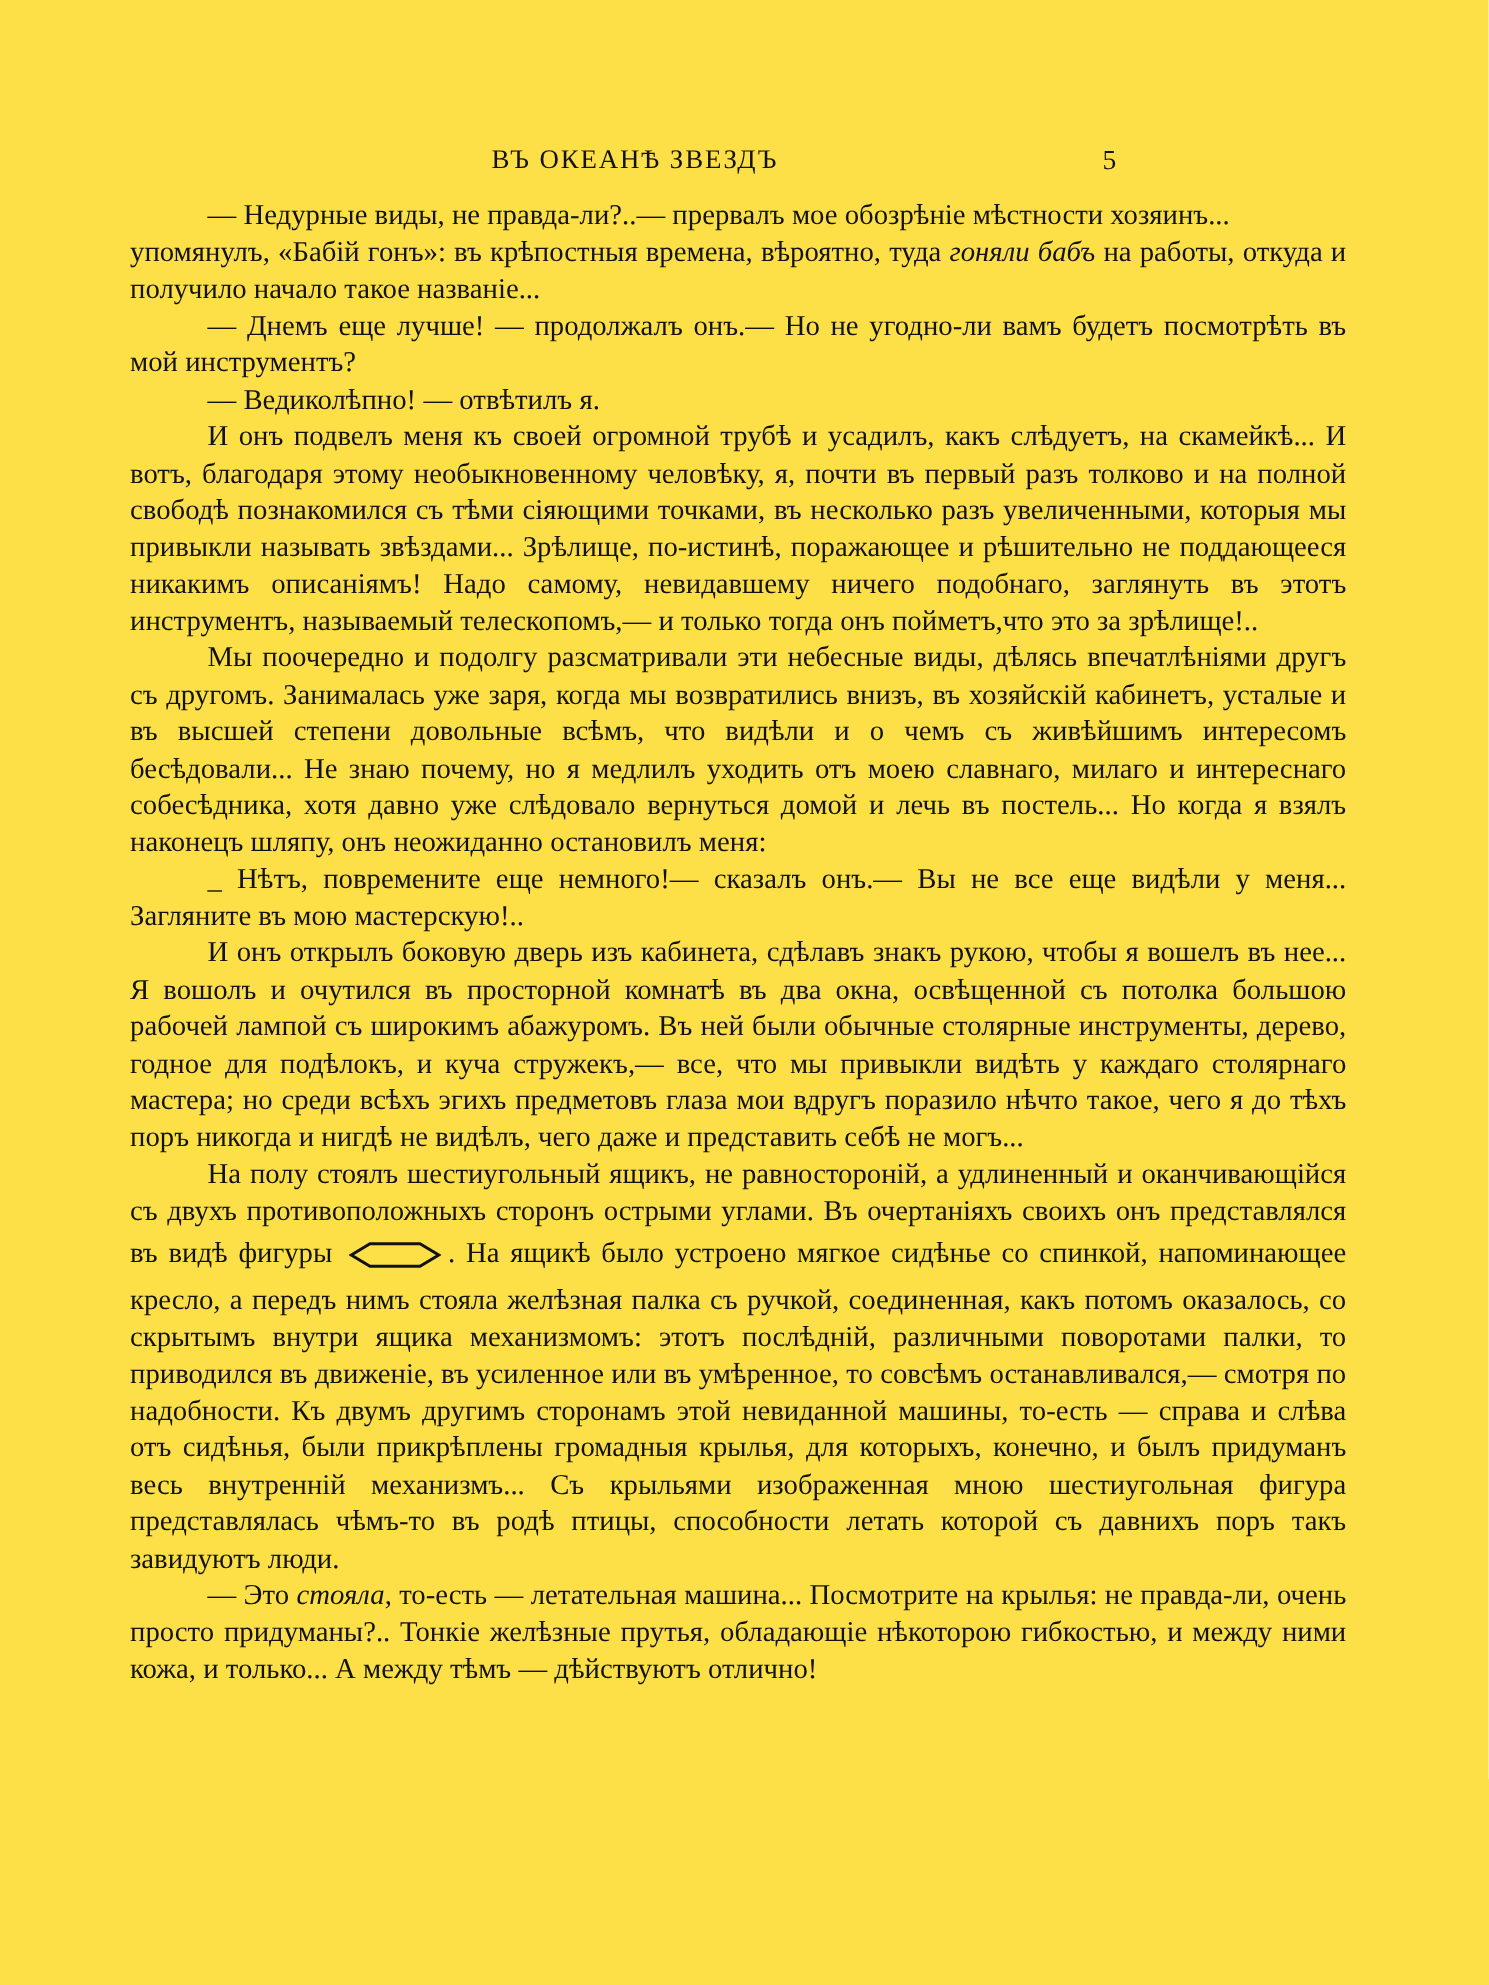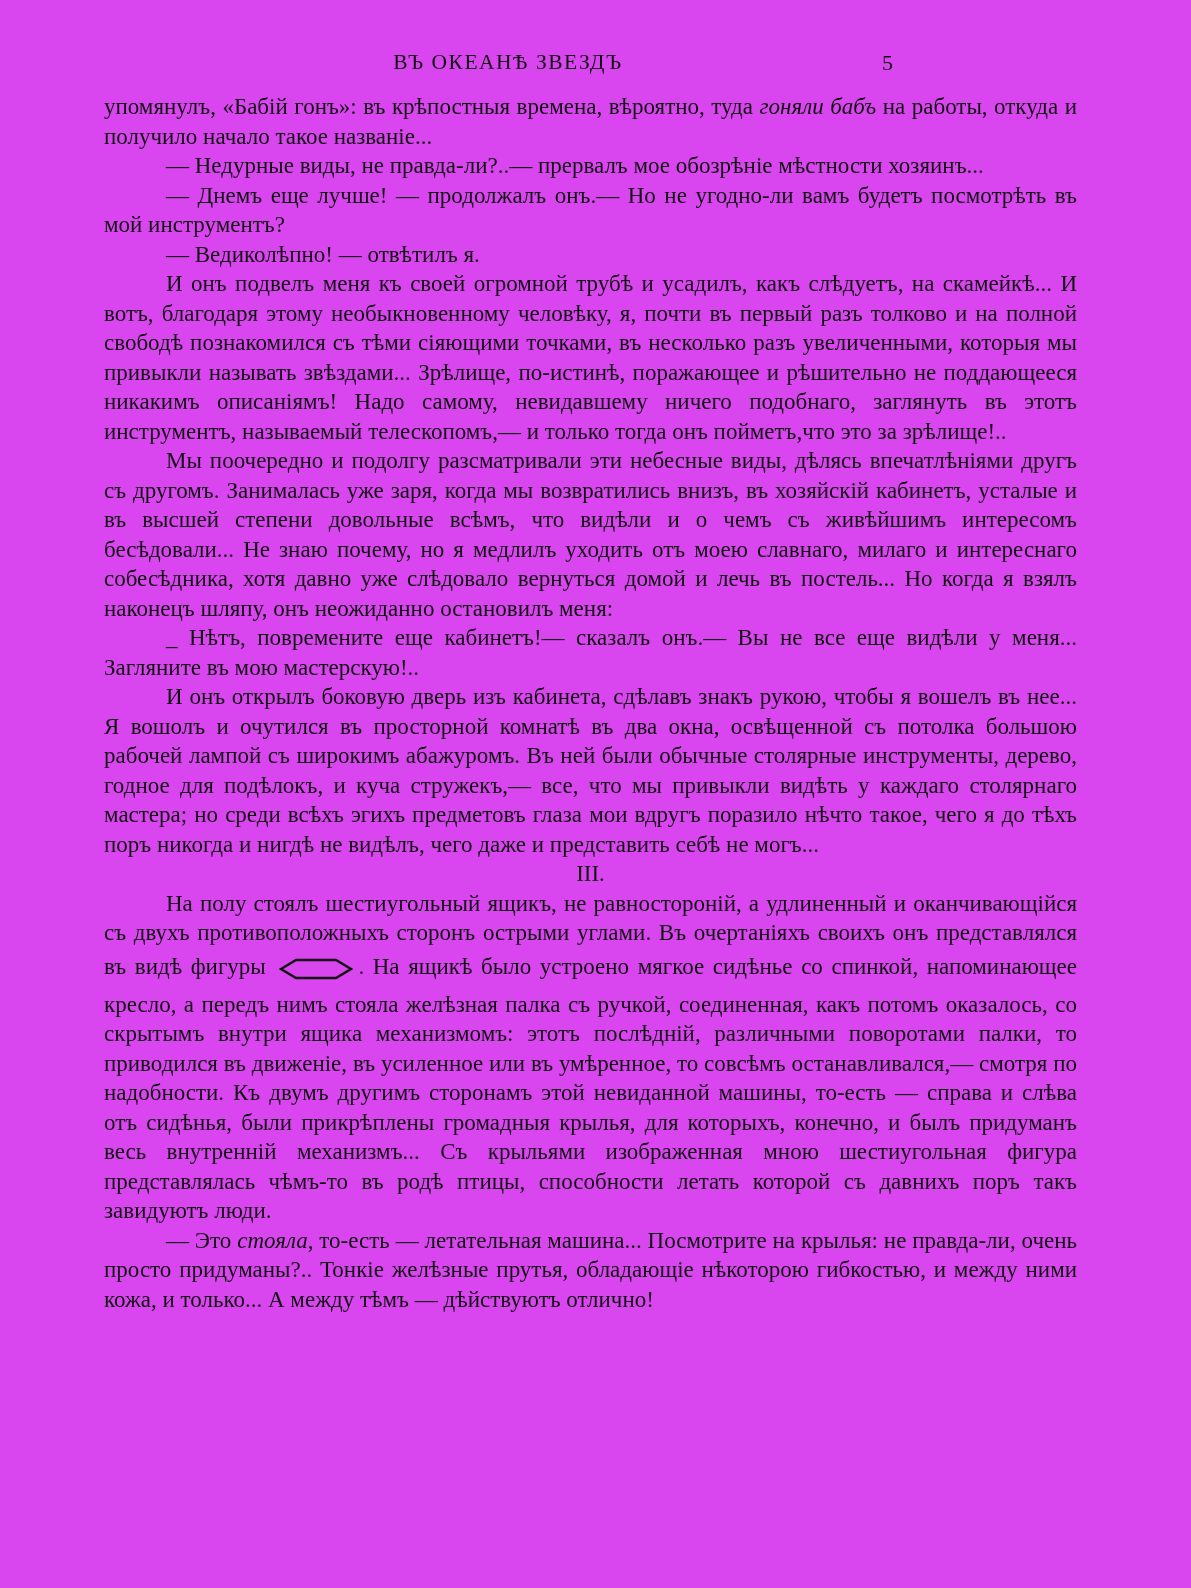--- a/index.html
+++ b/index.html
@@ -1,21 +1,21 @@
 <!DOCTYPE html>
 <html><head>
 <meta charset="utf-8">
 <style>
   html, body { margin: 0; padding: 0; background: #ffffff; }
   .page {
     position: relative;
     width: 1191px; height: 1588px;
     box-sizing: border-box;
-    padding: 48px 114px 0 104px;
-    background: #d946ef;
+    padding: 113px 114px 0 104px;
+    background: #fde047;
     color: #121212;
     font-family: "Liberation Serif", "DejaVu Serif", serif;
     font-size: 23px;
     line-height: 29.5px;
     overflow: hidden;
   }
   .page-header { position: relative; height: 28px; margin-bottom: 16px; }
   .running-title {
     position: absolute; left: 0; width: 808px;
     text-align: center;
@@ -31,31 +31,30 @@
 </head>
 <body>
 
 <div class="page">
   <div class="page-header">
     <div class="running-title">ВЪ ОКЕАНѢ ЗВЕЗДЪ</div>
     <div class="page-number">5</div>
   </div>
 
   <div id="body-before">
+      <p class="para indent"><span>— Недурные виды, не правда-ли?..— прервалъ мое обозрѣніе мѣстности хозяинъ...</span></p>
       <p class="para"><span>упомянулъ, «Бабій гонъ»: въ крѣпостныя времена, вѣроятно, туда </span><em>гоняли бабъ</em><span> на работы, откуда и получило начало такое названіе...</span></p>
-      <p class="para indent"><span>— Недурные виды, не правда-ли?..— прервалъ мое обозрѣніе мѣстности хозяинъ...</span></p>
       <p class="para indent"><span>— Днемъ еще лучше! — продолжалъ онъ.— Но не угодно-ли вамъ будетъ посмотрѣть въ мой инструментъ?</span></p>
       <p class="para indent"><span>— Ведиколѣпно! — отвѣтилъ я.</span></p>
       <p class="para indent"><span>И онъ подвелъ меня къ своей огромной трубѣ и усадилъ, какъ слѣдуетъ, на скамейкѣ... И вотъ, благодаря этому необыкновенному человѣку, я, почти въ первый разъ толково и на полной свободѣ познакомился съ тѣми сіяющими точками, въ несколько разъ увеличенными, которыя мы привыкли называть звѣздами... Зрѣлище, по-истинѣ, поражающее и рѣшительно не поддающееся никакимъ описаніямъ! Надо самому, невидавшему ничего подобнаго, заглянуть въ этотъ инструментъ, называемый телескопомъ,— и только тогда онъ пойметъ,что это за зрѣлище!..</span></p>
       <p class="para indent"><span>Мы поочередно и подолгу разсматривали эти небесные виды, дѣлясь впечатлѣніями другъ съ другомъ. Занималась уже заря, когда мы возвратились внизъ, въ хозяйскій кабинетъ, усталые и въ высшей степени довольные всѣмъ, что видѣли и о чемъ съ живѣйшимъ интересомъ бесѣдовали... Не знаю почему, но я медлилъ уходить отъ моею славнаго, милаго и интереснаго собесѣдника, хотя давно уже слѣдовало вернуться домой и лечь въ постель... Но когда я взялъ наконецъ шляпу, онъ неожиданно остановилъ меня:</span></p>
-      <p class="para indent"><span>_ Нѣтъ, повремените еще кабинетъ!— сказалъ онъ.— Вы не все еще видѣли у меня... Загляните въ мою мастерскую!..</span></p>
+      <p class="para indent"><span>_ Нѣтъ, повремените еще немного!— сказалъ онъ.— Вы не все еще видѣли у меня... Загляните въ мою мастерскую!..</span></p>
       <p class="para indent"><span>И онъ открылъ боковую дверь изъ кабинета, сдѣлавъ знакъ рукою, чтобы я вошелъ въ нее... Я вошолъ и очутился въ просторной комнатѣ въ два окна, освѣщенной съ потолка большою рабочей лампой съ широкимъ абажуромъ. Въ ней были обычные столярные инструменты, дерево, годное для подѣлокъ, и куча стружекъ,— все, что мы привыкли видѣть у каждаго столярнаго мастера; но среди всѣхъ эгихъ предметовъ глаза мои вдругъ поразило нѣчто такое, чего я до тѣхъ поръ никогда и нигдѣ не видѣлъ, чего даже и представить себѣ не могъ...</span></p>
     </div>
 
-  <p class="sec-heading">III.</p>
 
   <div id="body-after">
       <p class="para indent"><span>На полу стоялъ шестиугольный ящикъ, не равностороній, а удлиненный и оканчивающійся съ двухъ противоположныхъ сторонъ острыми углами. Въ очертаніяхъ своихъ онъ представлялся въ видѣ фигуры </span><svg width="74" height="42" viewBox="0 0 74 42" class="hex-figure">
           <polygon points="2,21 17,12 57,12 72,21 57,30 17,30" fill="none" stroke="#121212" stroke-width="2.4"></polygon>
         </svg><span>. На ящикѣ было устроено мягкое сидѣнье со спинкой, напоминающее кресло, а передъ нимъ стояла желѣзная палка съ ручкой, соединенная, какъ потомъ оказалось, со скрытымъ внутри ящика механизмомъ: этотъ послѣдній, различными поворотами палки, то приводился въ движеніе, въ усиленное или въ умѣренное, то совсѣмъ останавливался,— смотря по надобности. Къ двумъ другимъ сторонамъ этой невиданной машины, то-есть — справа и слѣва отъ сидѣнья, были прикрѣплены громадныя крылья, для которыхъ, конечно, и былъ придуманъ весь внутренній механизмъ... Съ крыльями изображенная мною шестиугольная фигура представлялась чѣмъ-то въ родѣ птицы, способности летать которой съ давнихъ поръ такъ завидуютъ люди.</span></p>
       <p class="para indent"><span>— Это </span><em>стояла</em><span>, то-есть — летательная машина... Посмотрите на крылья: не правда-ли, очень просто придуманы?.. Тонкіе желѣзные прутья, обладающіе нѣкоторою гибкостью, и между ними кожа, и только... А между тѣмъ — дѣйствуютъ отлично!</span></p>
     </div>
 </div>
 
 </body></html>

